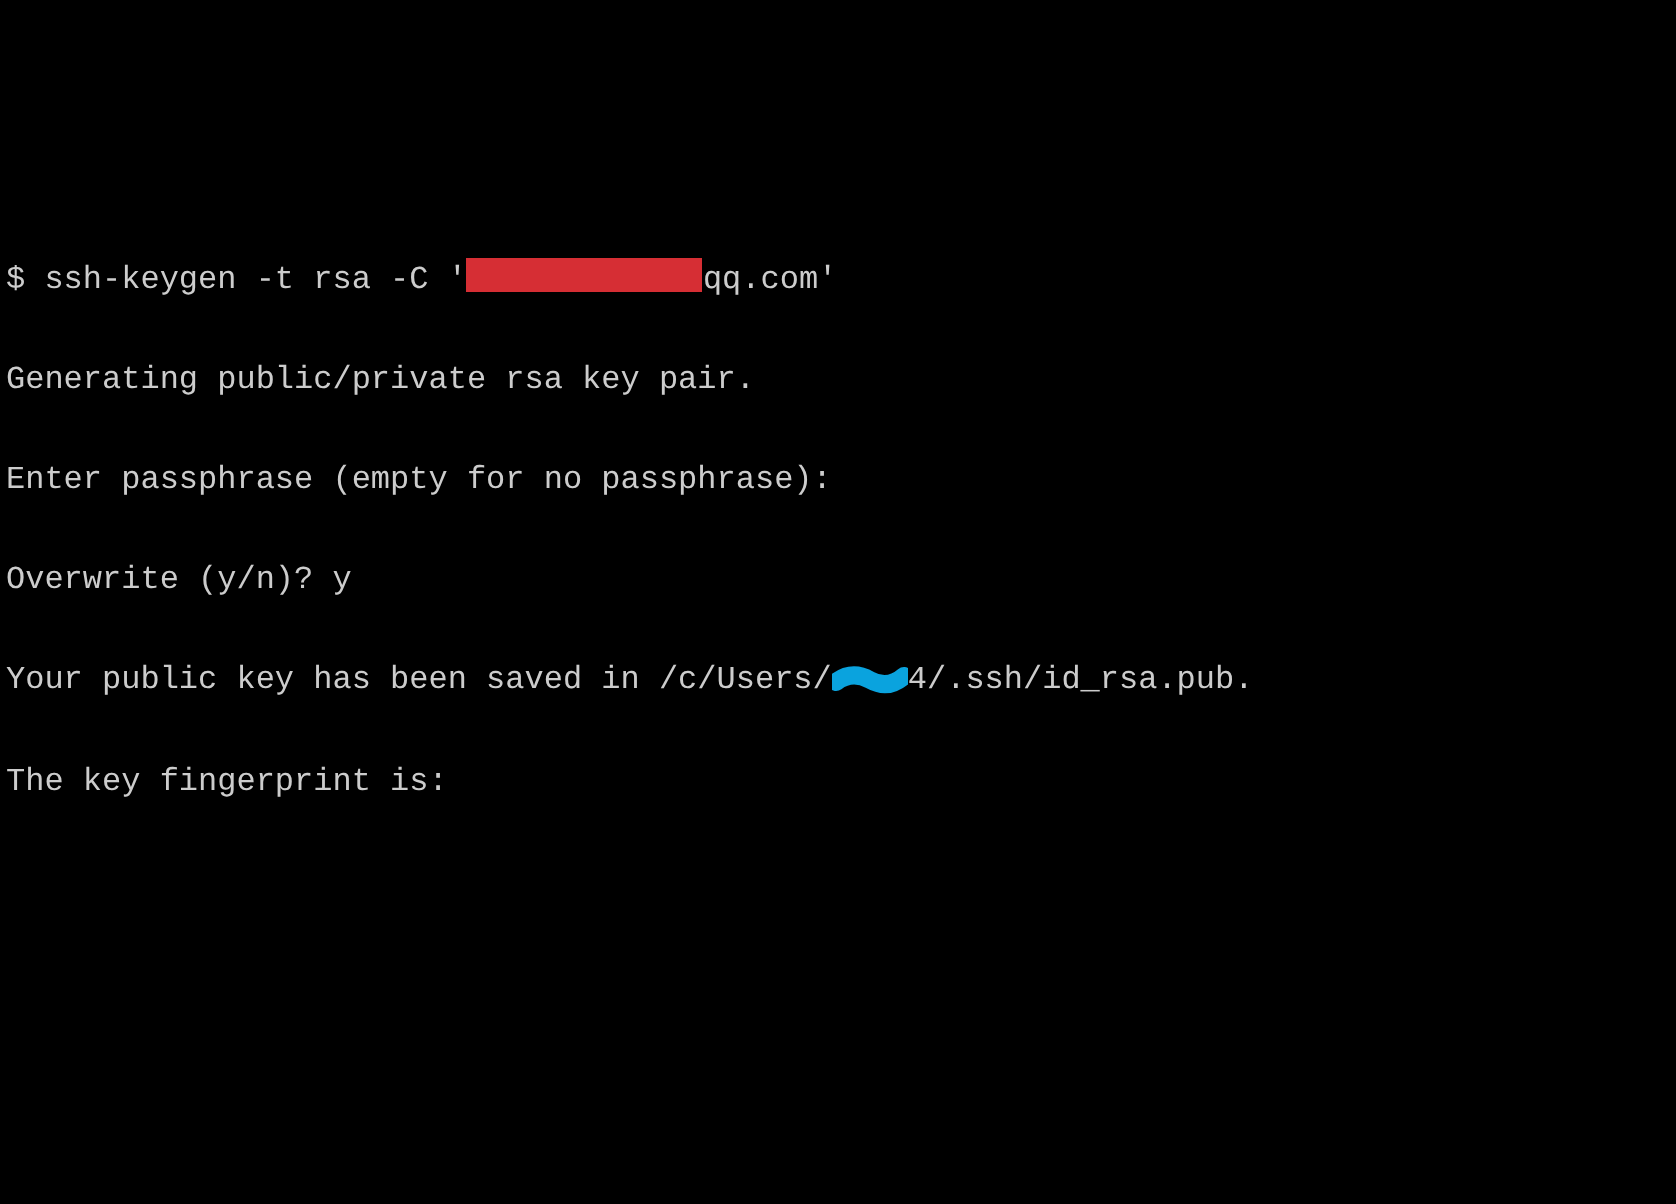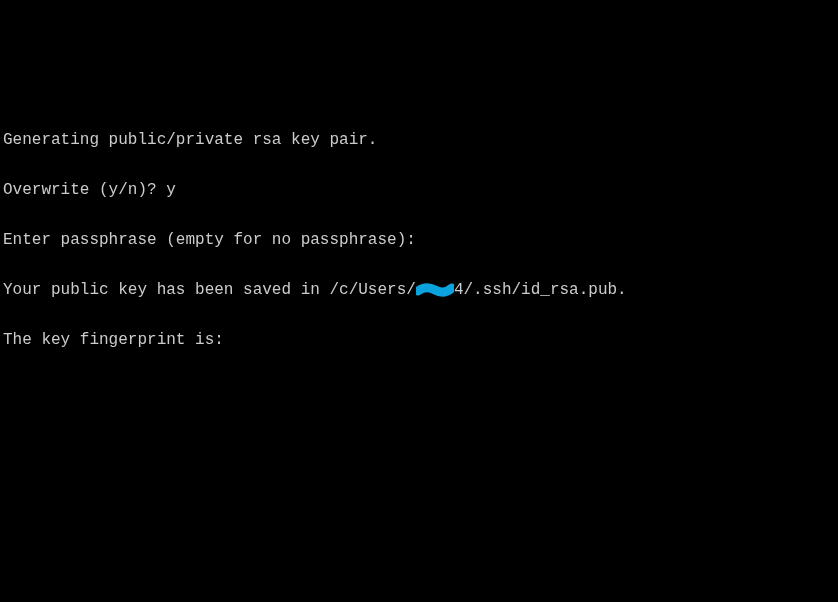--- a/index.html
+++ b/index.html
@@ -47,23 +47,24 @@
     .scribble svg {
       display: block;
     }
   </style>
 </head>
 <body>
 
 
 
 <div>
+<span class="line"><span>$ </span><span>ssh-keygen -t rsa -C '</span><span class="redaction-box" style="width:118px;height:17px;"></span><span>qq.com'</span></span>
 <span class="line">Generating public/private rsa key pair.</span>
+<span class="line">Enter passphrase (empty for no passphrase):</span>
 <span class="line">Overwrite (y/n)? y</span>
-<span class="line">Enter passphrase (empty for no passphrase):</span>
 <span class="line"><span>Your public key has been saved in /c/Users/</span><span class="scribble"><svg width="38" height="16" viewBox="0 0 38 16">
           <path d="M2 9 Q10 3 19 8 Q28 13 36 6" stroke="#0aa3de" stroke-width="9" fill="none" stroke-linecap="round"></path>
         </svg></span><span>4</span><span>/.ssh/id_rsa.pub.</span></span>
 <span class="line">The key fingerprint is:</span>
 
 
 
 
 
 

